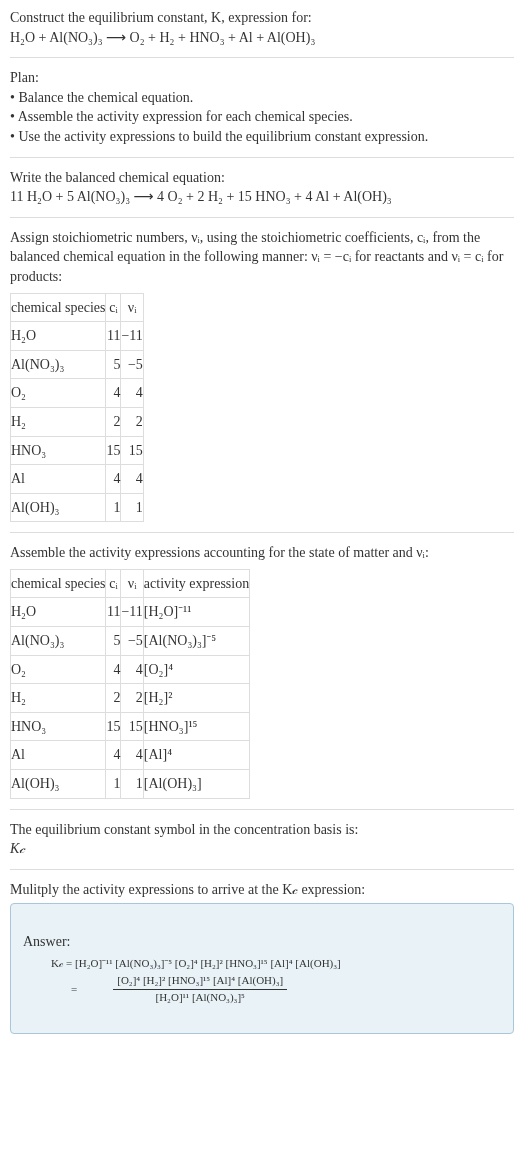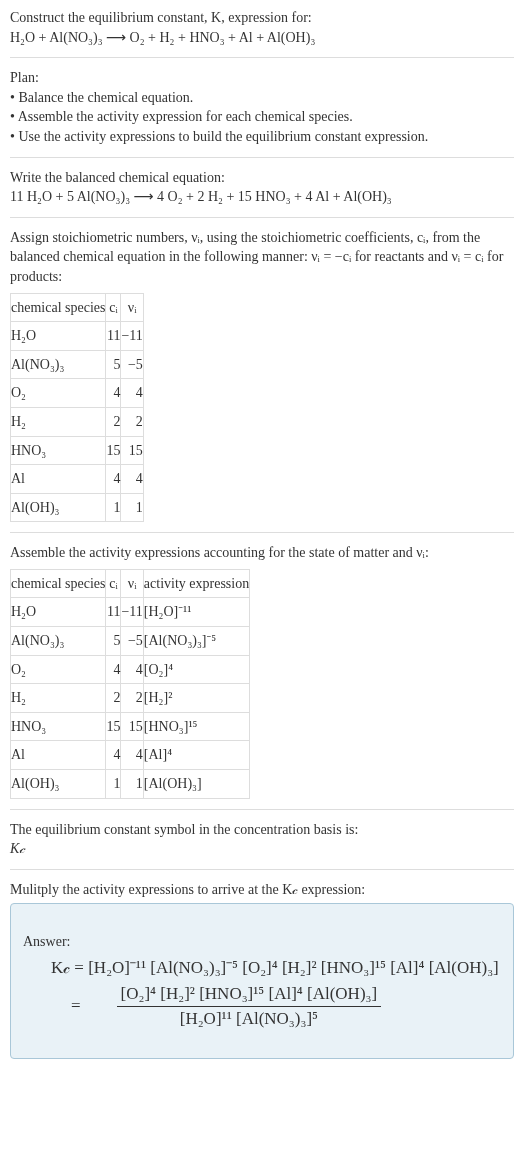--- a/index.html
+++ b/index.html
@@ -40,21 +40,21 @@
   .answer-box {
     border: 1px solid #a9c7d8;
     background: #e9f2f7;
     border-radius: 4px;
     padding: 28px 12px;
     margin-top: 4px;
   }
   .answer-box .kc-line {
     margin-left: 28px;
     font-family: Georgia, 'Times New Roman', serif;
-    font-size: 17px;
+    font-size: 11px;
   }
   .frac {
     display: inline-block;
     vertical-align: middle;
     text-align: center;
   }
   .frac .num, .frac .den {
     display: block;
     padding: 0 4px;
     margin-left: 32px;

